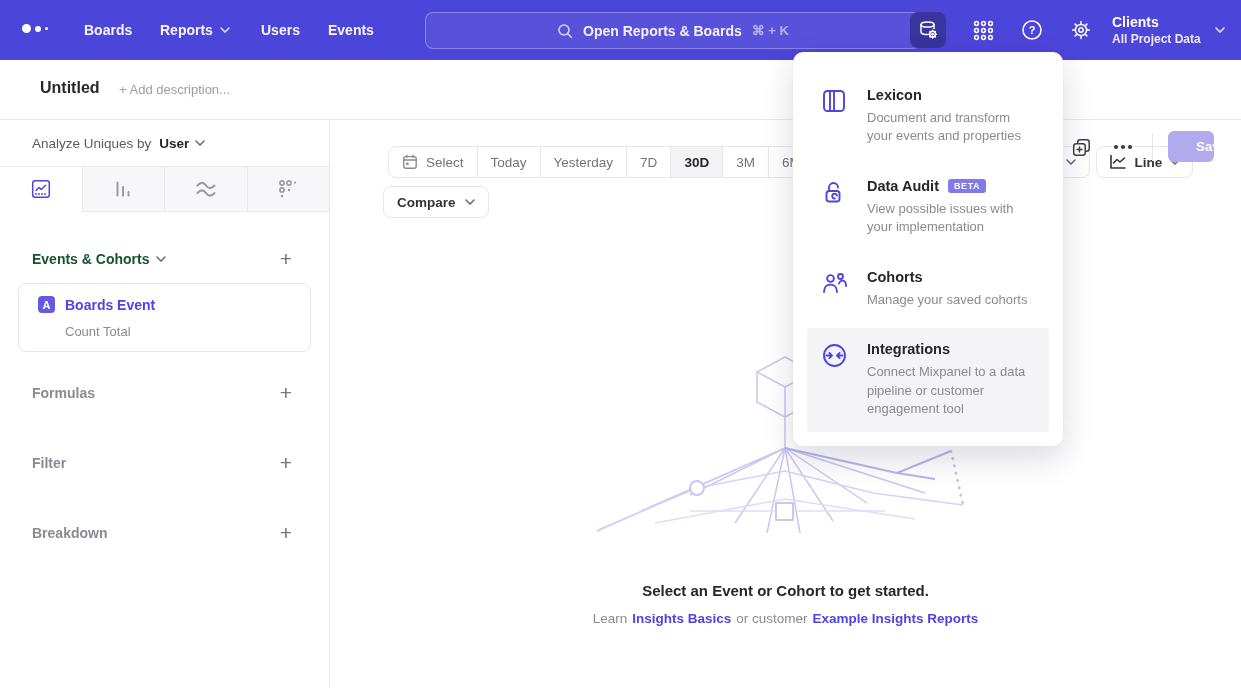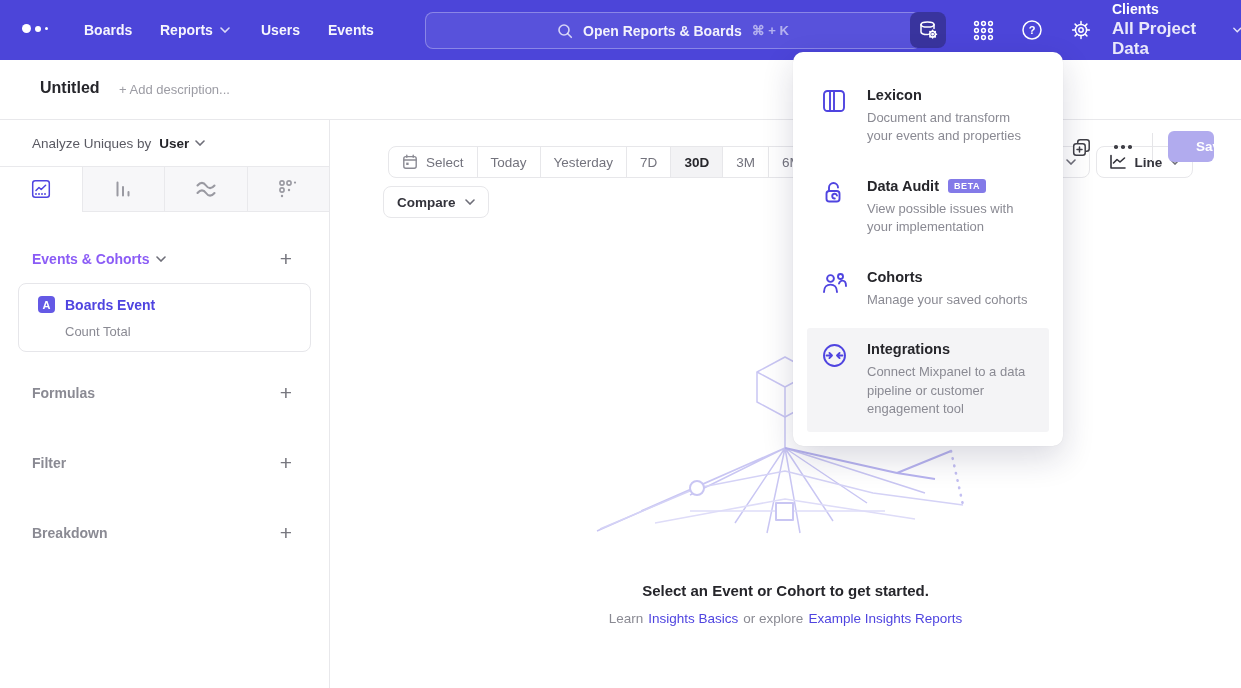--- a/index.html
+++ b/index.html
@@ -25,21 +25,21 @@
   .search .ph { color:rgba(255,255,255,.92); font-size:14px; font-weight:600; }
   .search .kbd { color:rgba(255,255,255,.55); font-size:13px; font-weight:600; }
 
   .nav-icons { position:absolute; left:893px; top:0; height:60px; display:flex; align-items:center; }
   .icon-btn { display:flex; align-items:center; justify-content:center; color:#fff; cursor:pointer; }
   .db-box { width:36px; height:36px; border-radius:8px; background:#39349E; margin-left:17px; }
   .apps-box { margin-left:27px; } .help-box { margin-left:27px; } .gear-box { margin-left:27px; }
   .project { position:absolute; left:1112px; top:0; height:60px; display:flex; align-items:center; cursor:pointer; }
   .project .txt { display:flex; flex-direction:column; gap:2px; }
   .project .name { color:#fff; font-size:14px; font-weight:700; }
-  .project .scope { color:rgba(255,255,255,.88); font-size:17px; font-weight:700; }
+  .project .scope { color:rgba(255,255,255,.88); font-size:12px; font-weight:700; }
   .project .chev { margin-left:14px; color:rgba(255,255,255,.85); }
 
   
   .rheader { position:absolute; top:60px; left:0; width:100%; height:60px; background:#fff;
              border-bottom:1px solid #E8E8EB; z-index:10; }
   .rtitle { position:absolute; left:40px; top:19px; font-size:16px; font-weight:700; color:#26262B; }
   .rdesc { position:absolute; left:119px; top:22px; font-size:13px; color:#9C9CA4; cursor:text; }
   .copy-ic { position:absolute; left:1072px; top:78px; color:#3F3F46; cursor:pointer; }
   .dots { position:absolute; left:1108px; top:80px; width:30px; height:14px; display:flex;
           align-items:center; justify-content:center; cursor:pointer; }
@@ -58,21 +58,21 @@
   .analyze-row .val { color:#26262B; font-weight:700; display:flex; align-items:center; gap:6px; cursor:pointer; }
   .analyze-row .chev { color:#6E6E78; }
   .side-tabs { position:absolute; top:46px; left:0; right:0; height:46px; display:flex;
                border-top:1px solid #E9E9EC; border-bottom:1px solid #E9E9EC; }
   .side-tab { flex:1; display:flex; align-items:center; justify-content:center; background:#F7F7F9;
               color:#9A9AA2; cursor:pointer; }
   .side-tab + .side-tab { border-left:1px solid #E9E9EC; }
   .side-tab.sel { background:#fff; color:#4F44E0; margin-bottom:-1px; border-bottom:1px solid #fff; }
   .sec-row { position:absolute; left:0; right:0; height:22px; display:flex; align-items:center;
              justify-content:space-between; padding:0 37px 0 32px; }
-  .sec-row .t { font-size:14px; font-weight:700; color:#8b5cf6; display:flex; align-items:center; gap:7px; }
+  .sec-row .t { font-size:14px; font-weight:700; color:#14532d; display:flex; align-items:center; gap:7px; }
   .sec-row .t .chev { color:#6E6E78; }
   .sec-row.muted .t { color:#8A8A93; font-weight:600; }
   .plus { font-size:21px; font-weight:300; color:#77777F; line-height:20px; cursor:pointer; }
   .event-card { position:absolute; left:18px; top:163px; width:293px; height:69px; background:#fff;
                 border:1px solid #E6E6EA; border-radius:8px; cursor:pointer; }
   .badge-a { position:absolute; left:19px; top:12px; width:17px; height:17px; border-radius:4px;
              background:#6459E5; color:#fff; font-size:11px; font-weight:700; display:flex;
              align-items:center; justify-content:center; }
   .event-card .ev-name { position:absolute; left:46px; top:13px; font-size:14px; font-weight:700; color:#4F44E0; }
   .event-card .ev-sub { position:absolute; left:46px; top:40px; font-size:13px; color:#8A8A93; }
@@ -90,21 +90,21 @@
          display:flex; align-items:center; font-size:13.5px; color:#33333B; font-weight:600; cursor:pointer; }
   .compare-btn { left:53px; top:66px; padding:0 13px; gap:9px; }
   .stub-btn { left:660px; top:26px; width:100px; justify-content:flex-end; padding-right:13px; }
   .line-btn { left:766px; top:26px; width:97px; justify-content:center; gap:8px; }
   .btn .chev { color:#6E6E78; }
   .illus { position:absolute; left:265px; top:233px; }
   .empty-title { position:absolute; top:462px; left:0; right:0; text-align:center; font-size:15px;
                  font-weight:700; color:#26262B; }
   .empty-links { position:absolute; top:491px; left:0; right:0; display:flex; justify-content:center;
                  gap:5px; font-size:13.5px; color:#8A8A93; }
-  .empty-links a { color:#4F44E0; font-weight:400; text-decoration:none; cursor:pointer; }
+  .empty-links a { color:#4F44E0; font-weight:700; text-decoration:none; cursor:pointer; }
 
   
   .panel { position:absolute; left:793px; top:52px; width:270px; background:#fff; border-radius:10px;
            z-index:100; padding:22px 14px 14px;
            box-shadow:0 12px 32px rgba(25,25,70,.16), 0 0 1px rgba(0,0,0,.12); }
   .menu-item { display:flex; gap:18px; padding:13px 14px; border-radius:3px; cursor:pointer; }
   .menu-item + .menu-item { margin-top:6px; }
   .menu-item.hover { background:#F4F4F6; }
   .mi-icon { width:28px; flex:none; color:#4F44E0; padding-top:1px; }
   .mi-title { font-size:14.5px; font-weight:700; color:#26262B; display:flex; align-items:center; }
@@ -383,21 +383,21 @@
         <circle cx="102" cy="135" r="7" fill="#fff" stroke-width="2"></circle>
         <rect x="181" y="150" width="17" height="17" fill="#fff" stroke-width="2"></rect>
         <path d="M356 98L368 152" stroke="#C3BFF2" stroke-width="2.6" stroke-linecap="round" stroke-dasharray="0.5 7"></path>
       </g>
     </svg>
 
     <div class="empty-title">Select an Event or Cohort to get started.</div>
     <div class="empty-links">
       <span>Learn</span>
       <a>Insights Basics</a>
-      <span>or explore</span>
+      <span>or customer</span>
       <a>Example Insights Reports</a>
     </div>
   </div>
 
   <div class="panel">
     <div class="menu-item">
       <div class="mi-icon">
         <svg width="26" height="26" viewBox="0 0 26 26">
           <g fill="none" stroke="#4F44E0" stroke-width="1.9" stroke-linecap="round">
             <rect x="3" y="3" width="20" height="20" rx="3.5"></rect>

